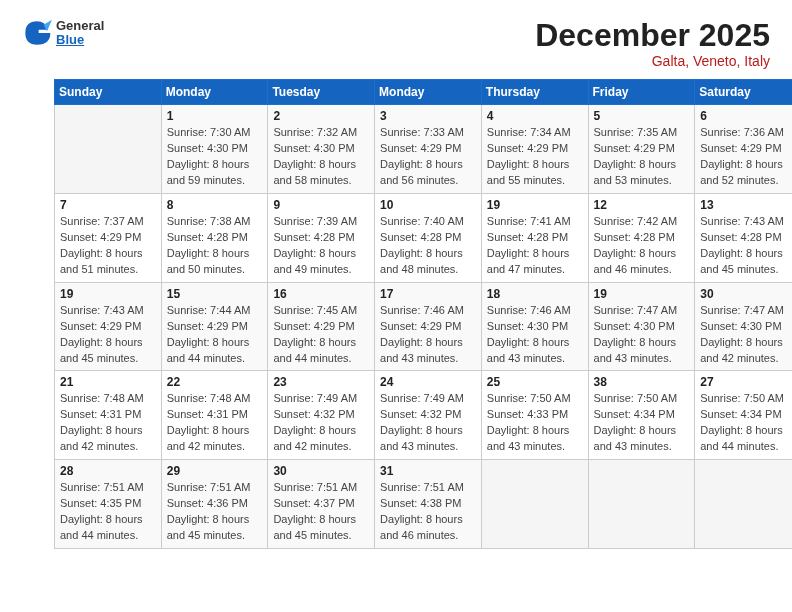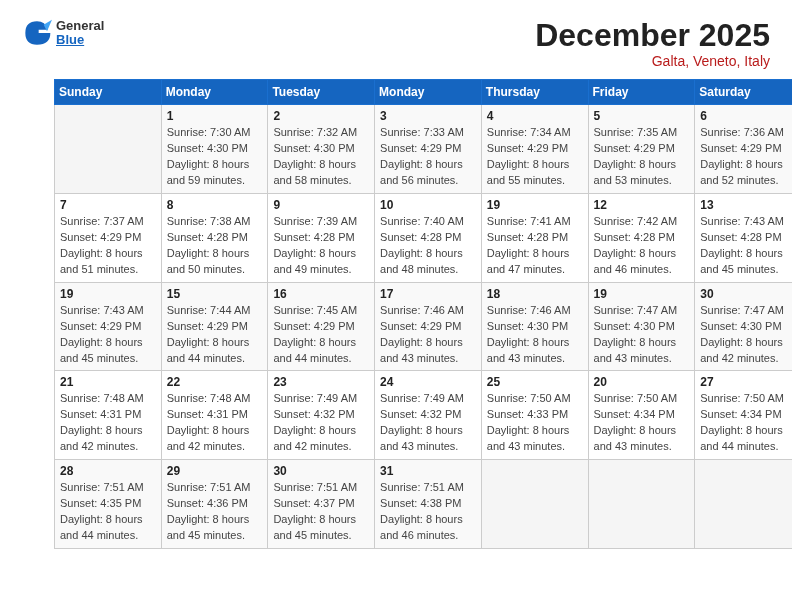--- a/index.html
+++ b/index.html
@@ -237,21 +237,21 @@
           </td>
           <td>
             <span class="day-num">24</span>
             <div class="day-info">Sunrise: 7:49 AM<br>Sunset: 4:32 PM<br>Daylight: 8 hours<br>and 43 minutes.</div>
           </td>
           <td>
             <span class="day-num">25</span>
             <div class="day-info">Sunrise: 7:50 AM<br>Sunset: 4:33 PM<br>Daylight: 8 hours<br>and 43 minutes.</div>
           </td>
           <td>
-            <span class="day-num">20</span>
+            <span class="day-num">38</span>
             <div class="day-info">Sunrise: 7:50 AM<br>Sunset: 4:34 PM<br>Daylight: 8 hours<br>and 43 minutes.</div>
           </td>
           <td>
             <span class="day-num">27</span>
             <div class="day-info">Sunrise: 7:50 AM<br>Sunset: 4:34 PM<br>Daylight: 8 hours<br>and 44 minutes.</div>
           </td>
         </tr>
         <tr>
           <td>
             <span class="day-num">28</span>

